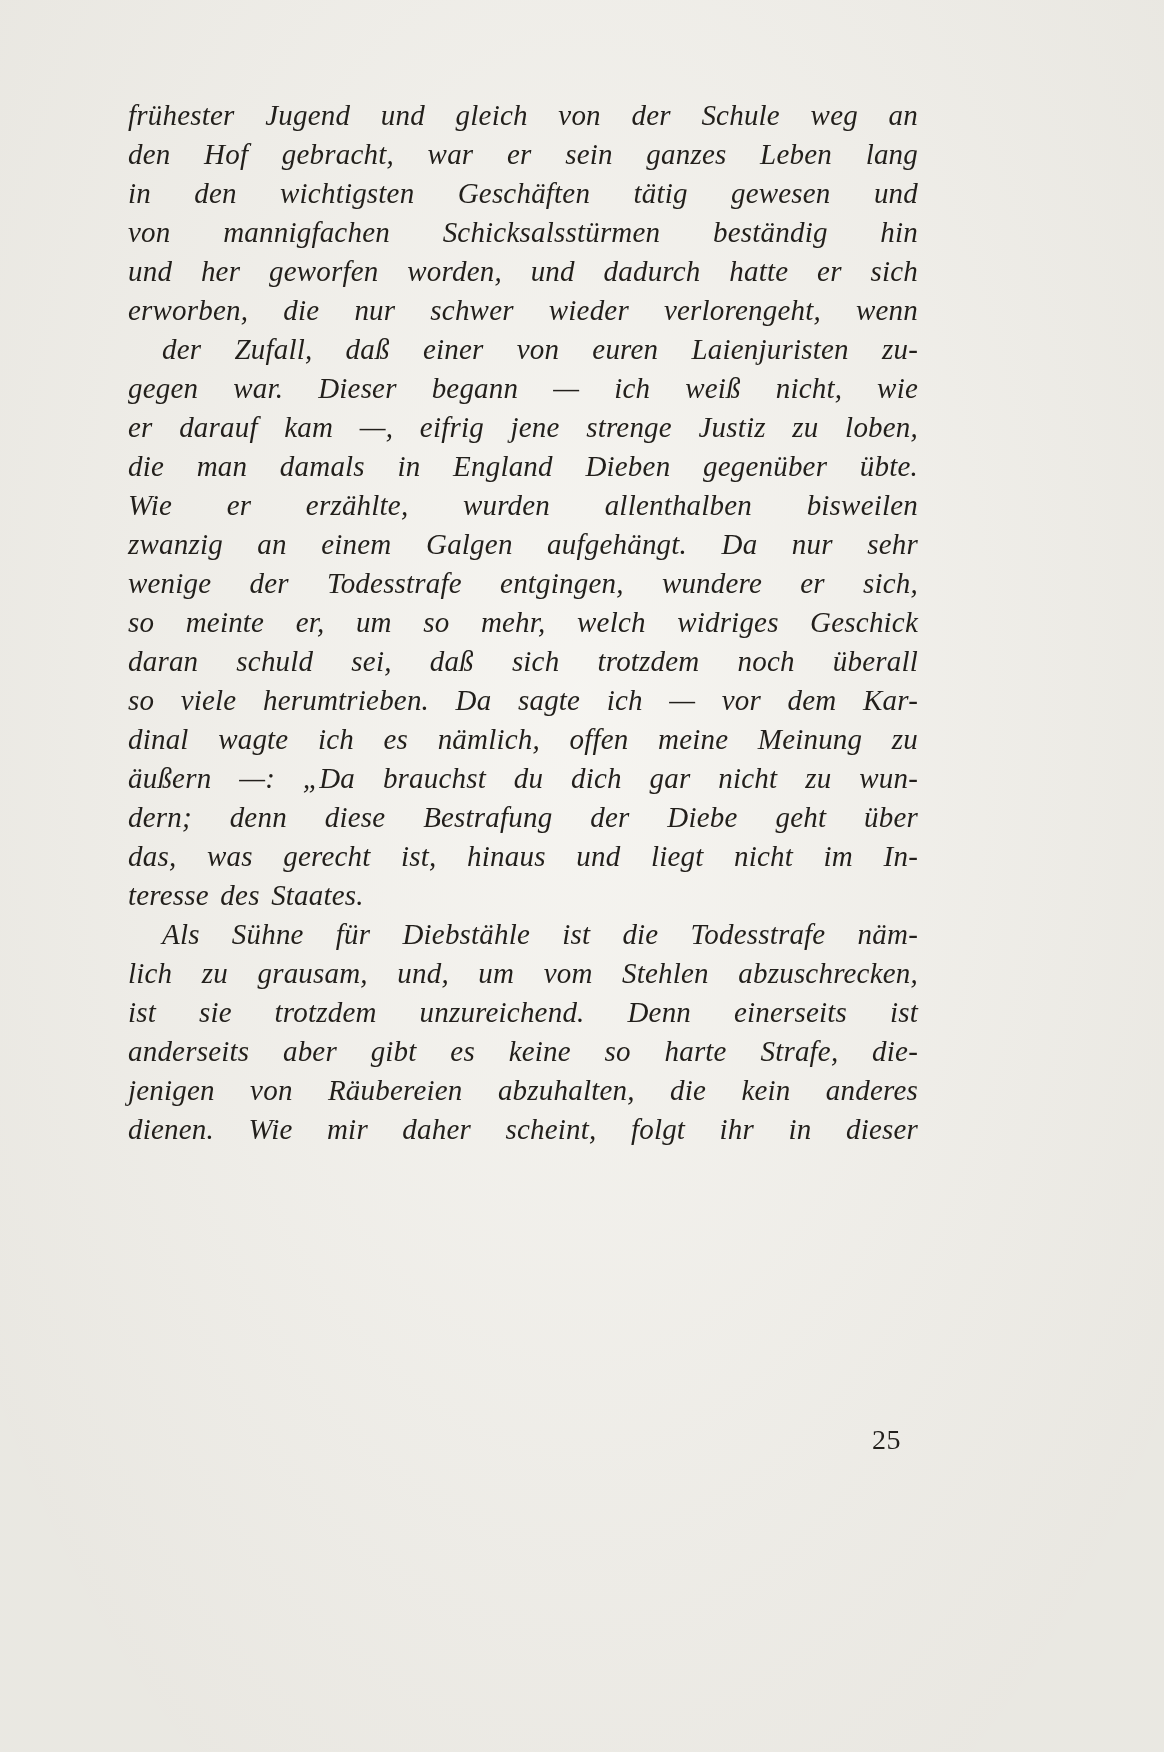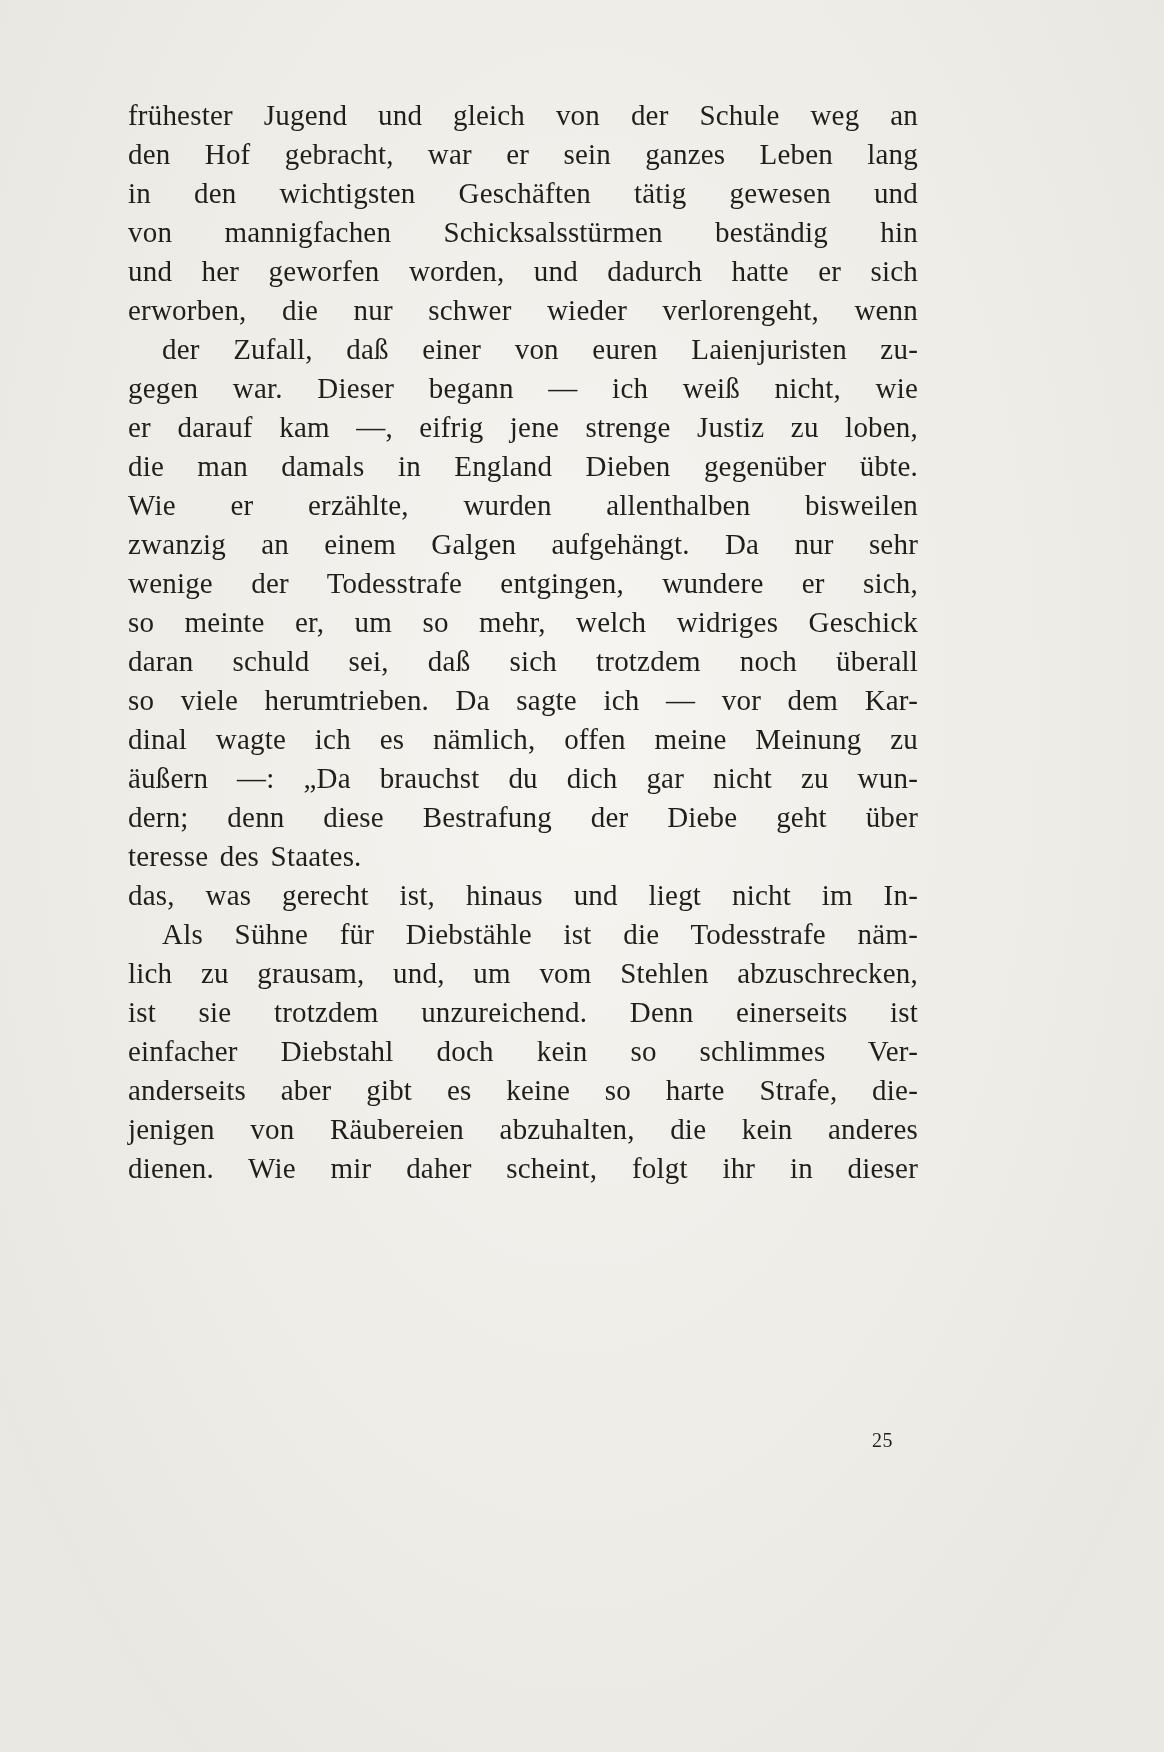--- a/index.html
+++ b/index.html
@@ -34,32 +34,33 @@
   }
   .line {
     font-size: 29px;
     line-height: 39px;
     word-spacing: 0.14em;
     letter-spacing: 0.2px;
     text-align: justify;
     text-align-last: justify;
     white-space: normal;
     color: #221f1b;
+    font-style: italic;
   }
   .line.last-left {
     text-align-last: left;
   }
   .para.indented .line:first-child {
     text-indent: 34px;
   }
   .page-number {
     position: absolute;
     left: 872px;
     top: 1420px;
-    font-size: 20px;
+    font-size: 28px;
     line-height: 40px;
     letter-spacing: 0.5px;
     color: #221f1b;
   }
 </style>
 </head>
 <body>
 
 <div class="page">
   <div class="text-block">
@@ -78,27 +79,26 @@
         <div class="line">die man damals in England Dieben gegenüber übte.</div>
         <div class="line">Wie er erzählte, wurden allenthalben bisweilen</div>
         <div class="line">zwanzig an einem Galgen aufgehängt. Da nur sehr</div>
         <div class="line">wenige der Todesstrafe entgingen, wundere er sich,</div>
         <div class="line">so meinte er, um so mehr, welch widriges Geschick</div>
         <div class="line">daran schuld sei, daß sich trotzdem noch überall</div>
         <div class="line">so viele herumtrieben. Da sagte ich — vor dem Kar-</div>
         <div class="line">dinal wagte ich es nämlich, offen meine Meinung zu</div>
         <div class="line">äußern —: „Da brauchst du dich gar nicht zu wun-</div>
         <div class="line">dern; denn diese Bestrafung der Diebe geht über</div>
+        <div class="line">das, was gerecht ist, hinaus und liegt nicht im In-</div>
         <div class="line last-left">teresse des Staates.</div>
-        <div class="line">das, was gerecht ist, hinaus und liegt nicht im In-</div>
       </div>
       <div class="para indented">
         <div class="line">Als Sühne für Diebstähle ist die Todesstrafe näm-</div>
         <div class="line">lich zu grausam, und, um vom Stehlen abzuschrecken,</div>
         <div class="line">ist sie trotzdem unzureichend. Denn einerseits ist</div>
-        <div class="line">einfacher Diebstahl doch kein so schlimmes Ver-</div>
         <div class="line">anderseits aber gibt es keine so harte Strafe, die-</div>
         <div class="line">jenigen von Räubereien abzuhalten, die kein anderes</div>
         <div class="line">dienen. Wie mir daher scheint, folgt ihr in dieser</div>
       </div>
     </div>
   <div class="page-number">25</div>
 </div>
 
 </body></html>

